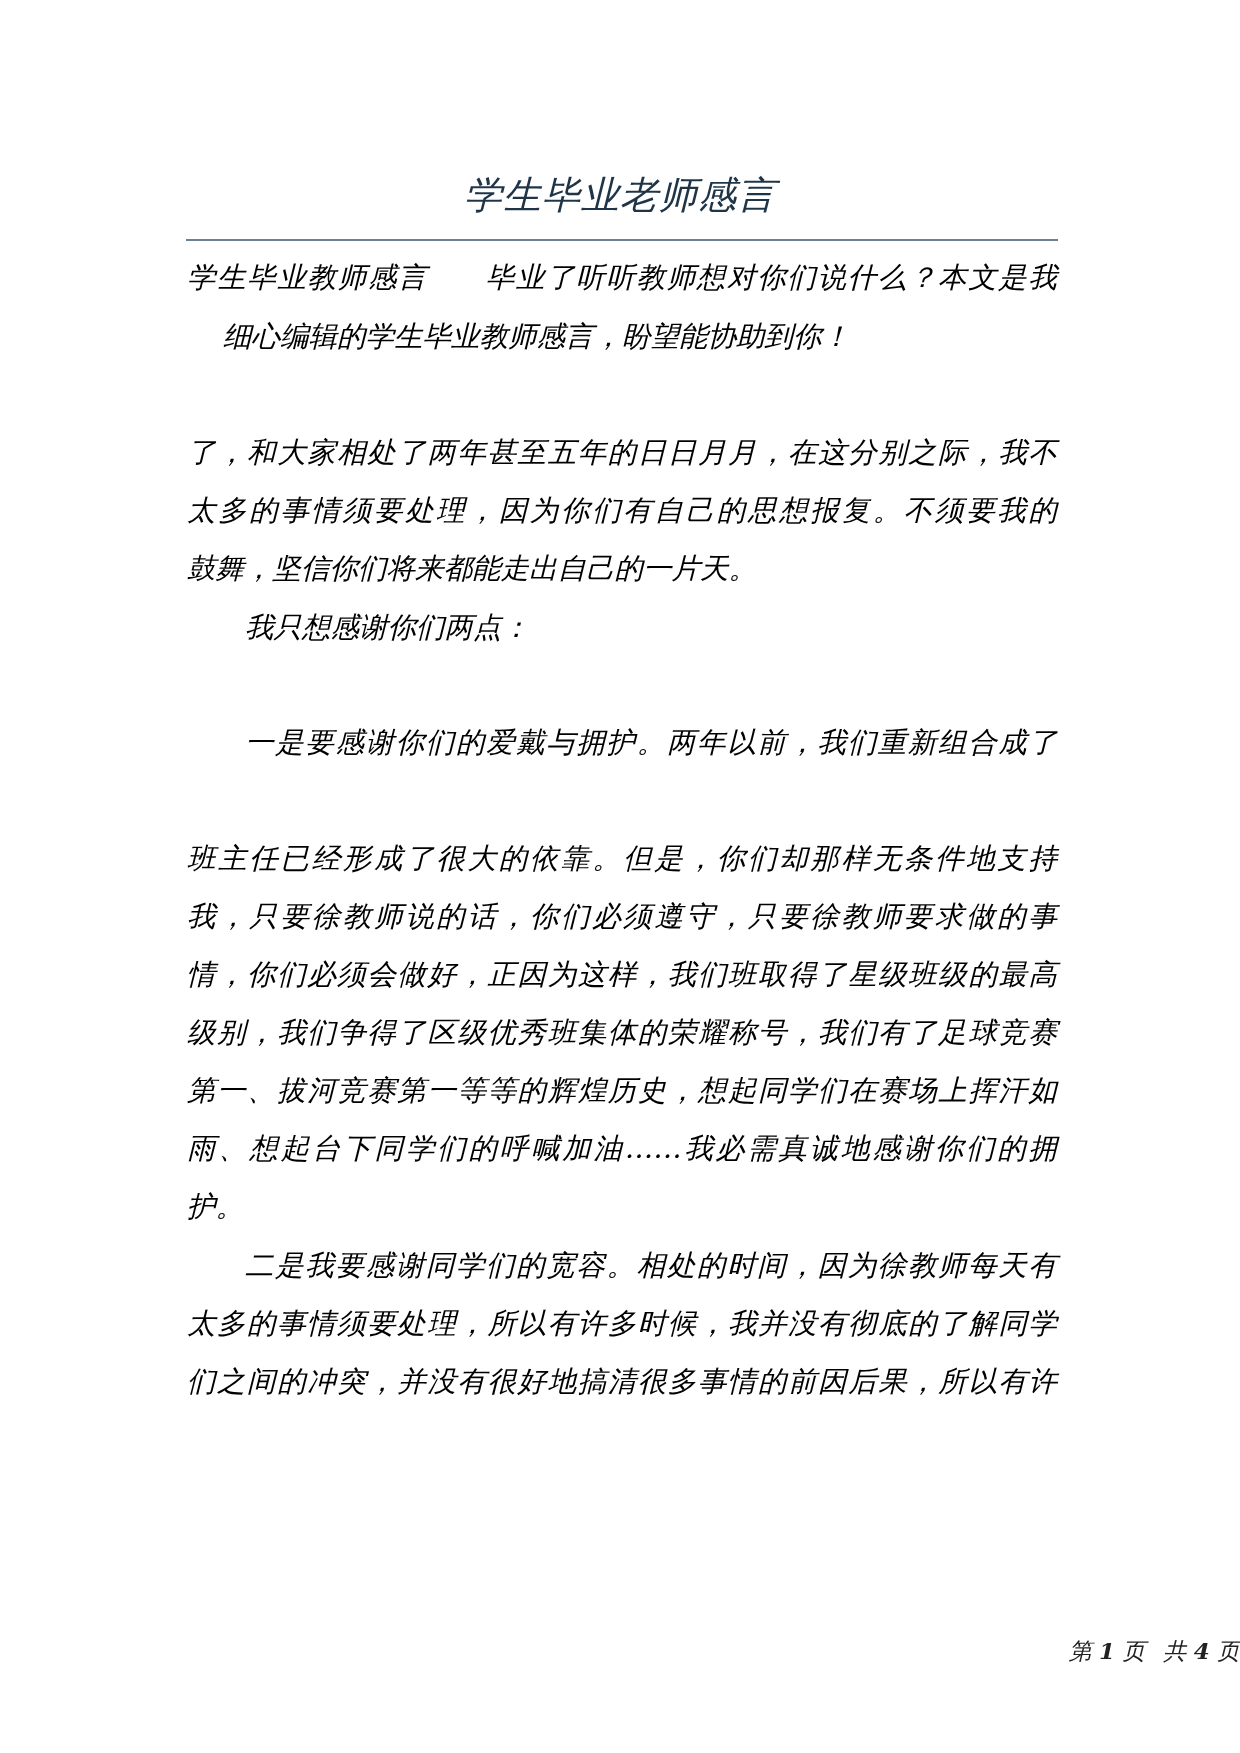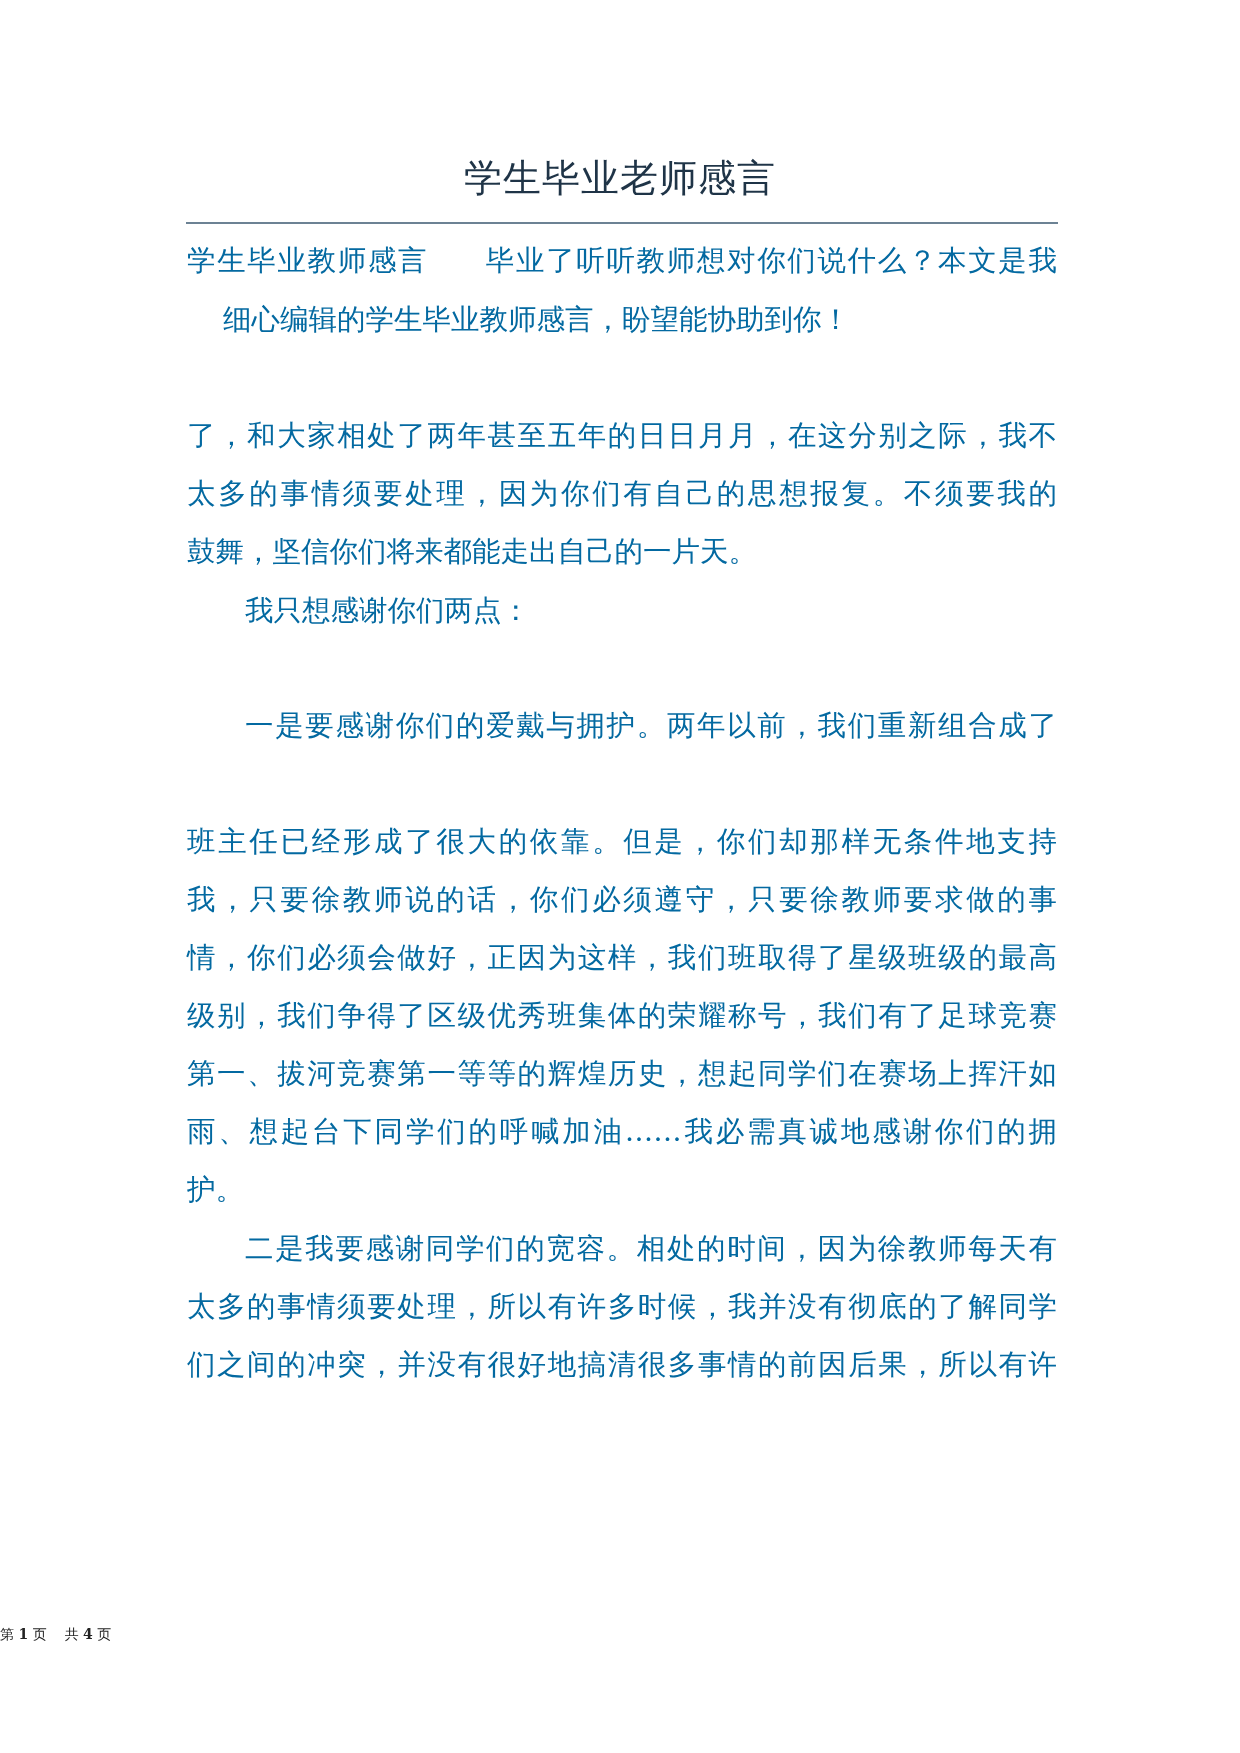--- a/index.html
+++ b/index.html
@@ -10,23 +10,24 @@
   body {
     width: 1240px;
     height: 1753px;
     position: relative;
     overflow: hidden;
     font-family: "DejaVu Serif", "Liberation Serif", serif;
     color: #111111;
   }
   .page {
     position: absolute;
-    left: 0; top: 0;
+    left: 0; top: 17px;
     width: 1240px;
     height: 1319px;
+    font-style: italic;
   }
   .title {
     position: absolute;
     left: 0;
     width: 1240px;
     top: 152px;
     text-align: center;
     font-size: 38px;
     line-height: 52px;
     color: #1f3447;
@@ -44,40 +45,40 @@
   .line {
     position: absolute;
     left: 187px;
     width: 870px;
     height: 40px;
     font-size: 28.5px;
     line-height: 40px;
     white-space: nowrap;
     text-align: justify;
     text-align-last: justify;
-    color: #0369a1;
+    color: #000000;
   }
   .line.last {
     text-align-last: left;
   }
   .line.indent {
     left: 245px;
     width: 812px;
   }
   .gap {
     display: inline-block;
     width: 56px;
   }
   .footer {
     position: absolute;
     left: 0;
     width: 1240px;
     top: 1622px;
-    text-align: left;
-    font-size: 14px;
+    text-align: right;
+    font-size: 23px;
     line-height: 24px;
     color: #222222;
   }
   .footer b {
     font-weight: bold;
   }
   .footer .sep {
     display: inline-block;
     width: 18px;
   }

